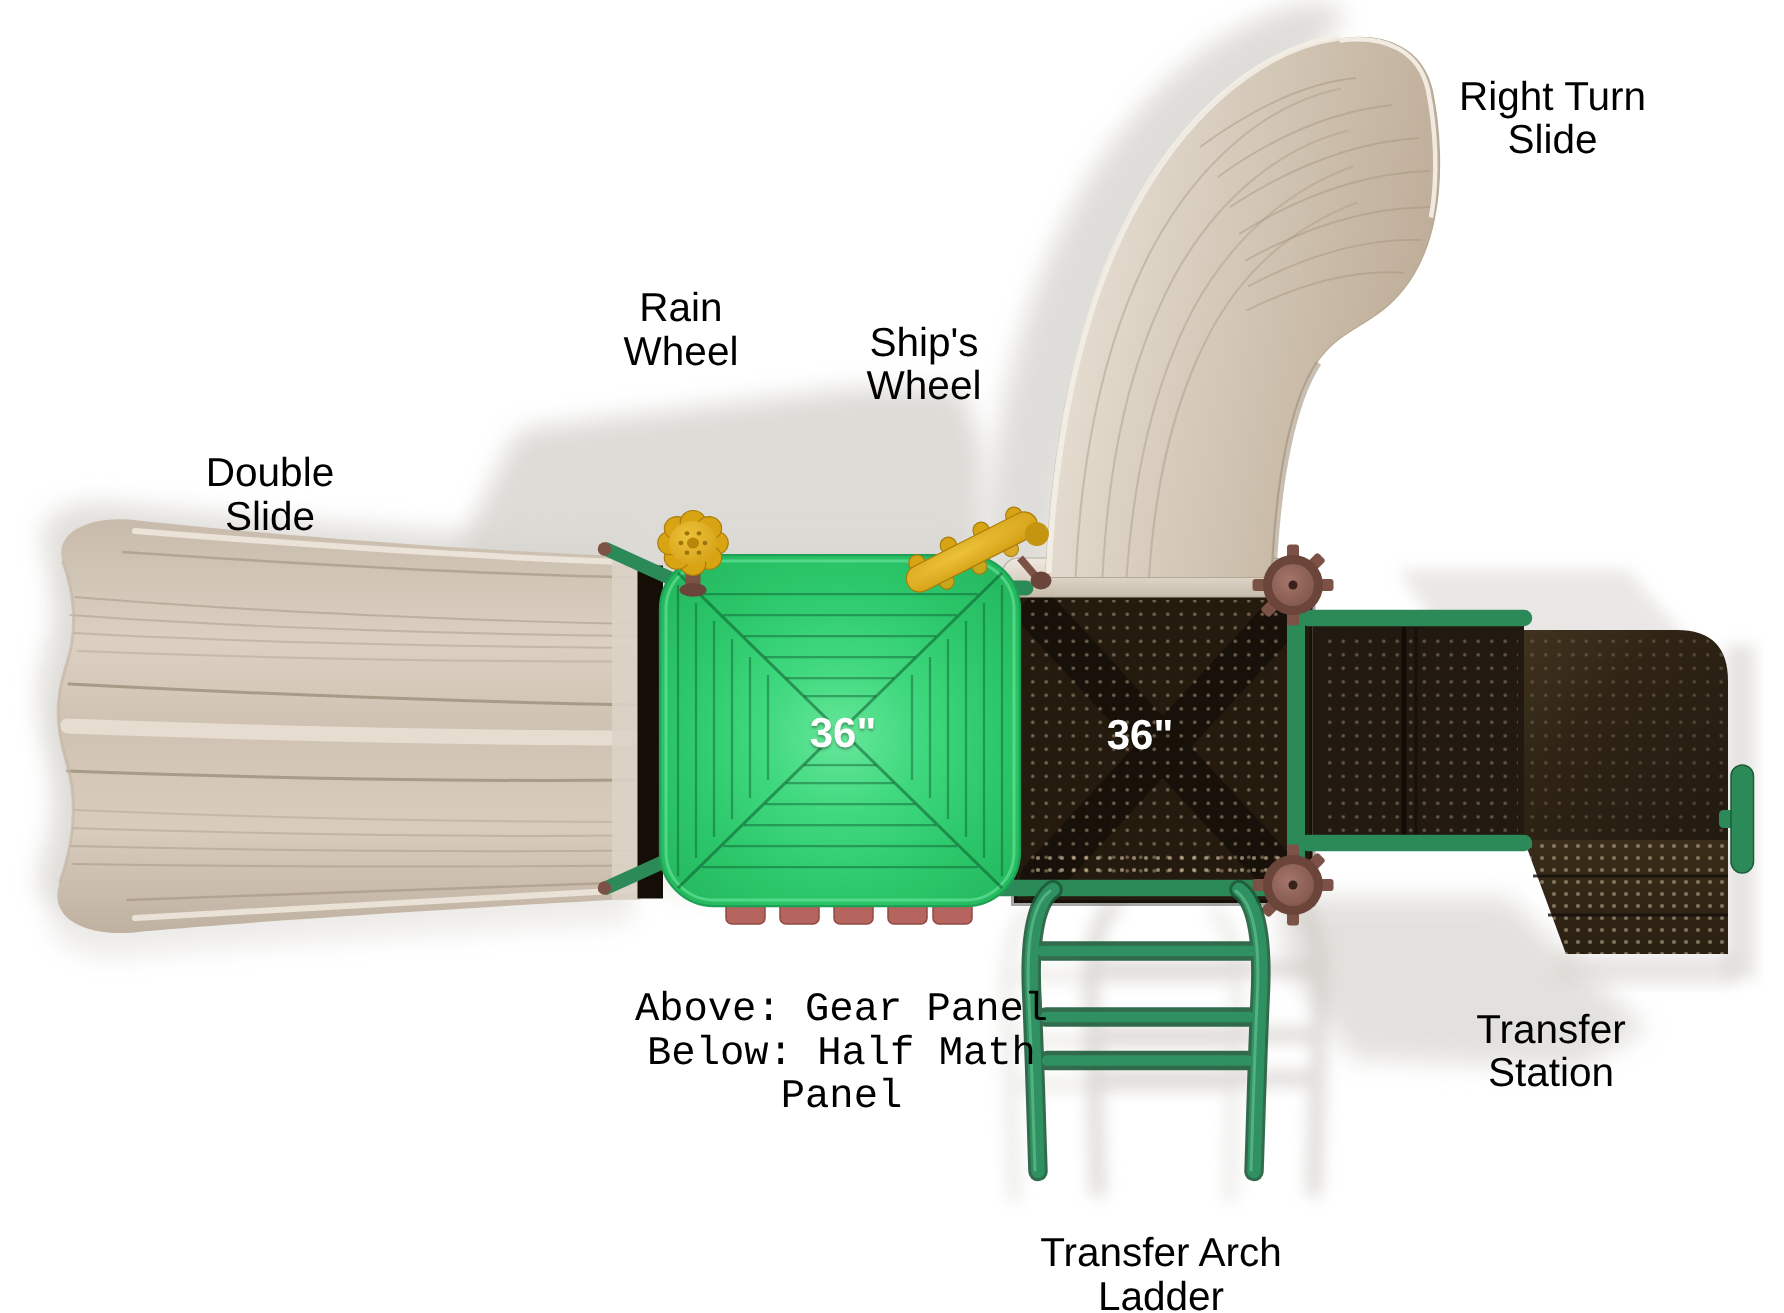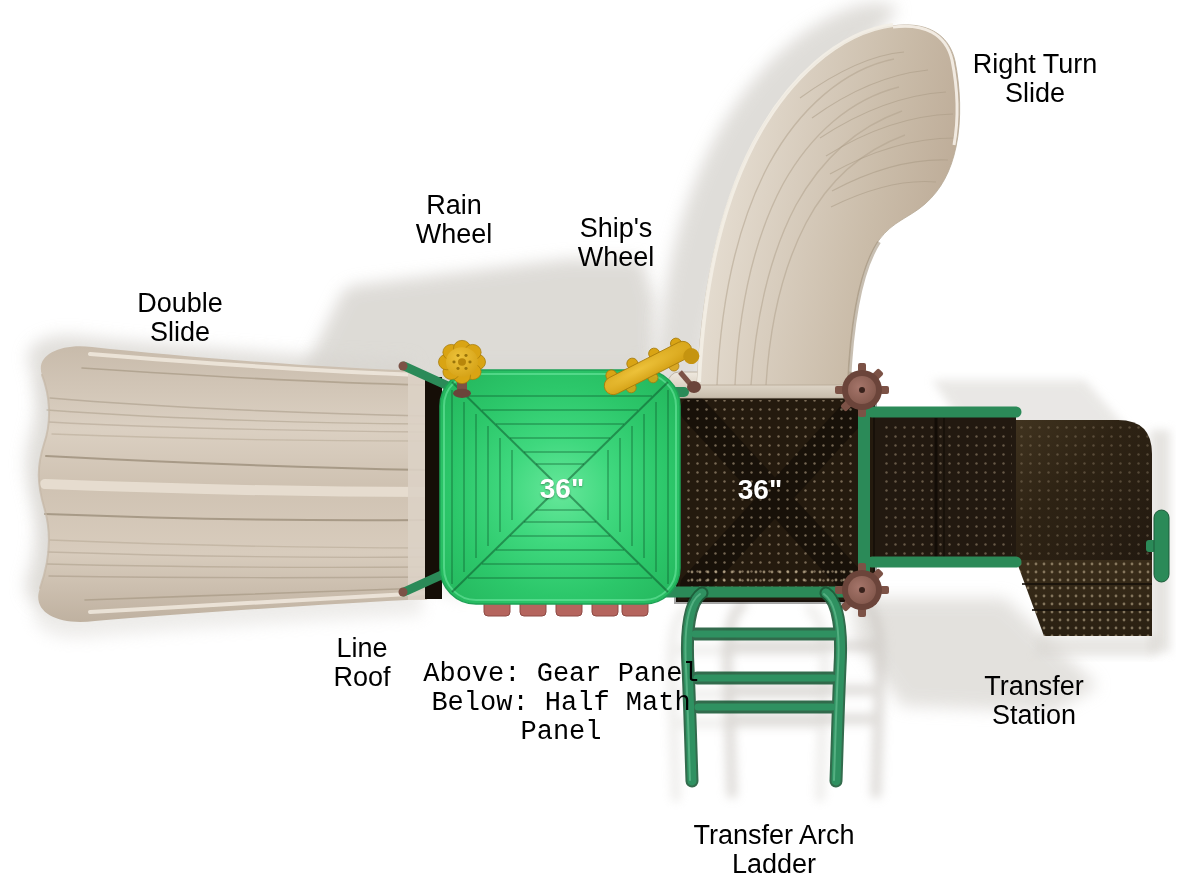--- a/index.html
+++ b/index.html
@@ -342,29 +342,25 @@
 <div class="lbl" style="left:374px;top:191px;width:160px;">
   <span>Rain</span><br>
   <span>Wheel</span>
 </div>
 
 <div class="lbl" style="left:536px;top:214px;width:160px;">
   <span>Ship's</span><br>
   <span>Wheel</span>
 </div>
 
-<div class="lbl" style="left:100px;top:289px;width:160px;">
+<div class="lbl" style="left:100px;top:301px;width:160px;">
   <span>Double</span><br>
   <span>Slide</span>
 </div>
 
-<div class="lbl" style="left:282px;top:634px;width:160px;">
-  <span>Line</span><br>
-  <span>Roof</span>
-</div>
 
 <div class="lbl" style="left:421px;top:660px;width:280px;font-family:Liberation Mono, monospace;">
   <span>Above: Gear Panel</span><br>
   <span>Below: Half Math</span><br>
   <span>Panel</span>
 </div>
 
 <div class="lbl" style="left:664px;top:821px;width:220px;">
   <span>Transfer Arch</span><br>
   <span>Ladder</span>

